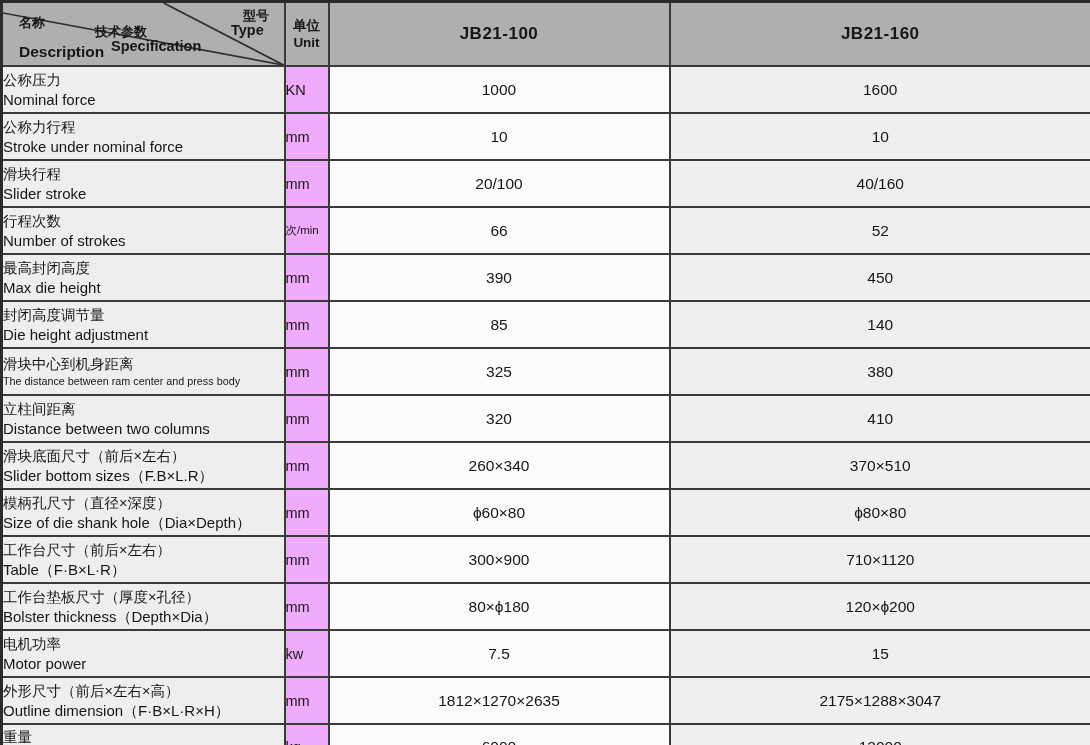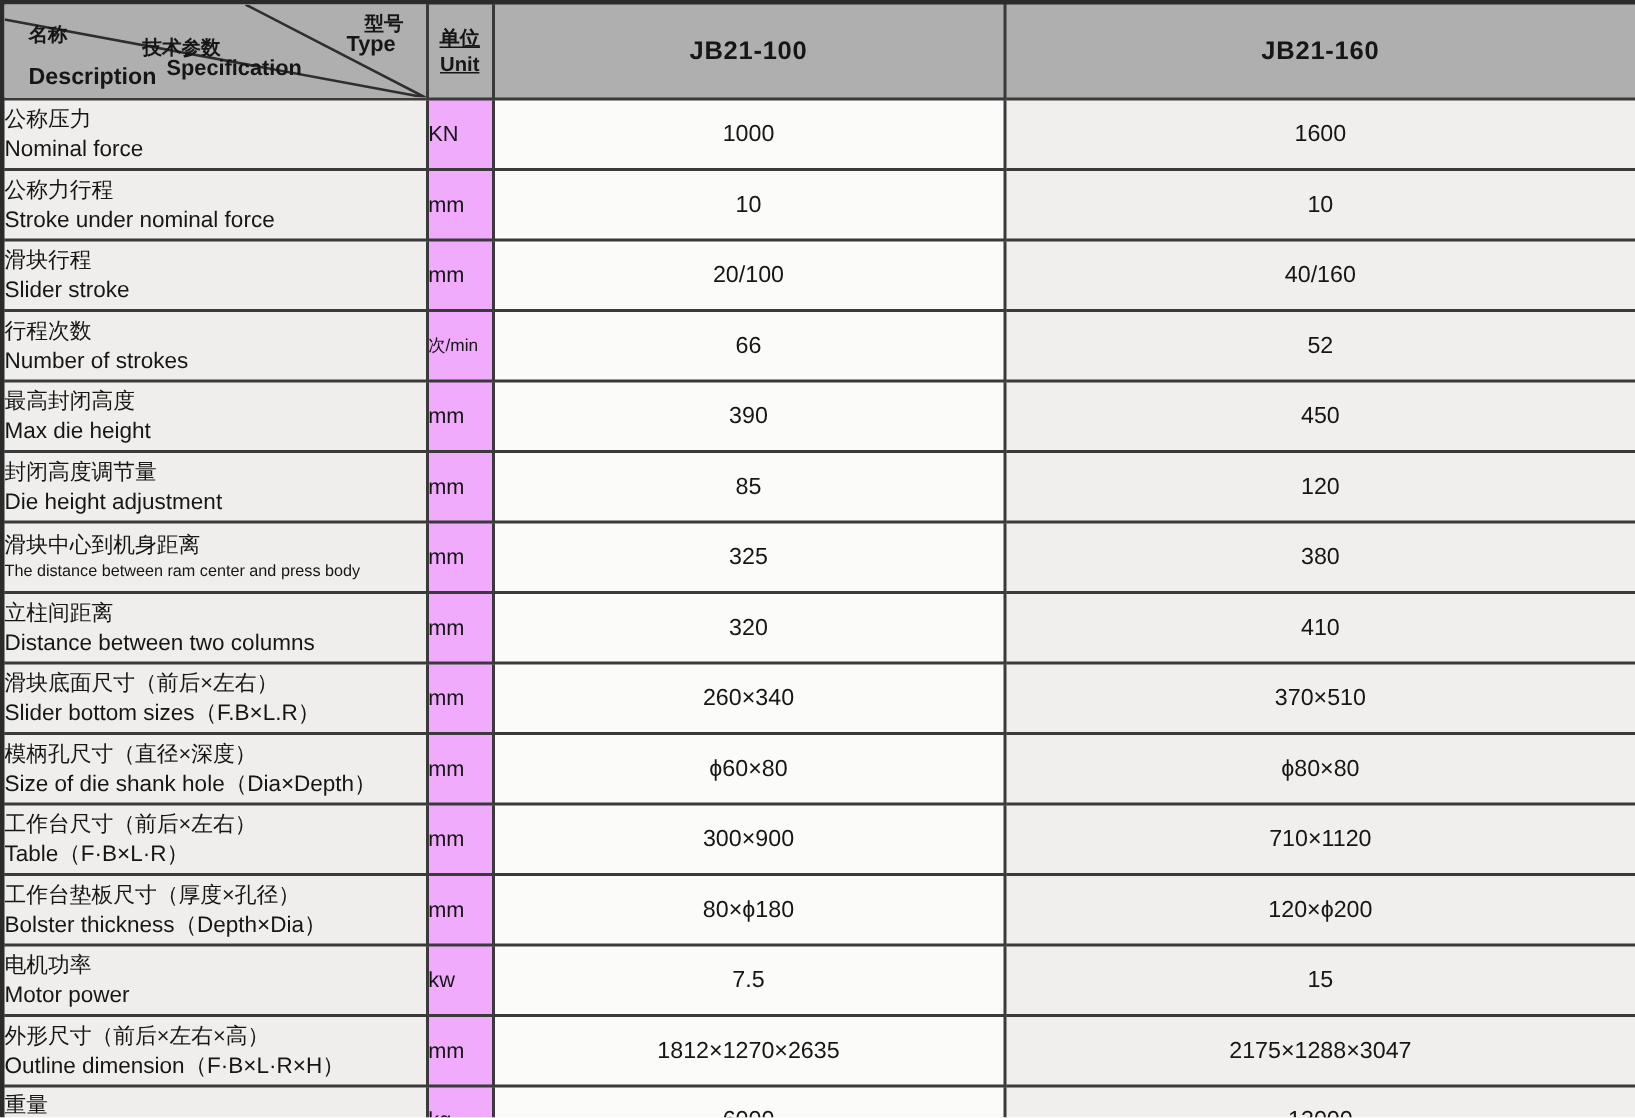--- a/index.html
+++ b/index.html
@@ -36,21 +36,20 @@
     font-size: 17px;
     font-weight: bold;
     text-align: center;
     letter-spacing: 0.5px;
   }
   th.unit-h {
     font-size: 13.5px;
     font-weight: bold;
     text-align: center;
     line-height: 17px;
-    text-decoration: underline;
   }
   th.corner {
     position: relative;
     overflow: hidden;
   }
   th.corner .diag {
     position: absolute;
     left: 0; top: 0;
     width: 100%; height: 100%;
   }
@@ -179,21 +178,21 @@
           <td class="value-cell v1">390</td>
           <td class="value-cell v2">450</td>
         </tr>
         <tr>
           <td class="label-cell">
             <div class="cn">封闭高度调节量</div>
             <div class="en">Die height adjustment</div>
           </td>
           <td class="unit-cell">mm</td>
           <td class="value-cell v1">85</td>
-          <td class="value-cell v2">120</td>
+          <td class="value-cell v2">140</td>
         </tr>
         <tr>
           <td class="label-cell">
             <div class="cn">滑块中心到机身距离</div>
             <div class="en small">The distance between ram center and press body</div>
           </td>
           <td class="unit-cell">mm</td>
           <td class="value-cell v1">325</td>
           <td class="value-cell v2">380</td>
         </tr>

